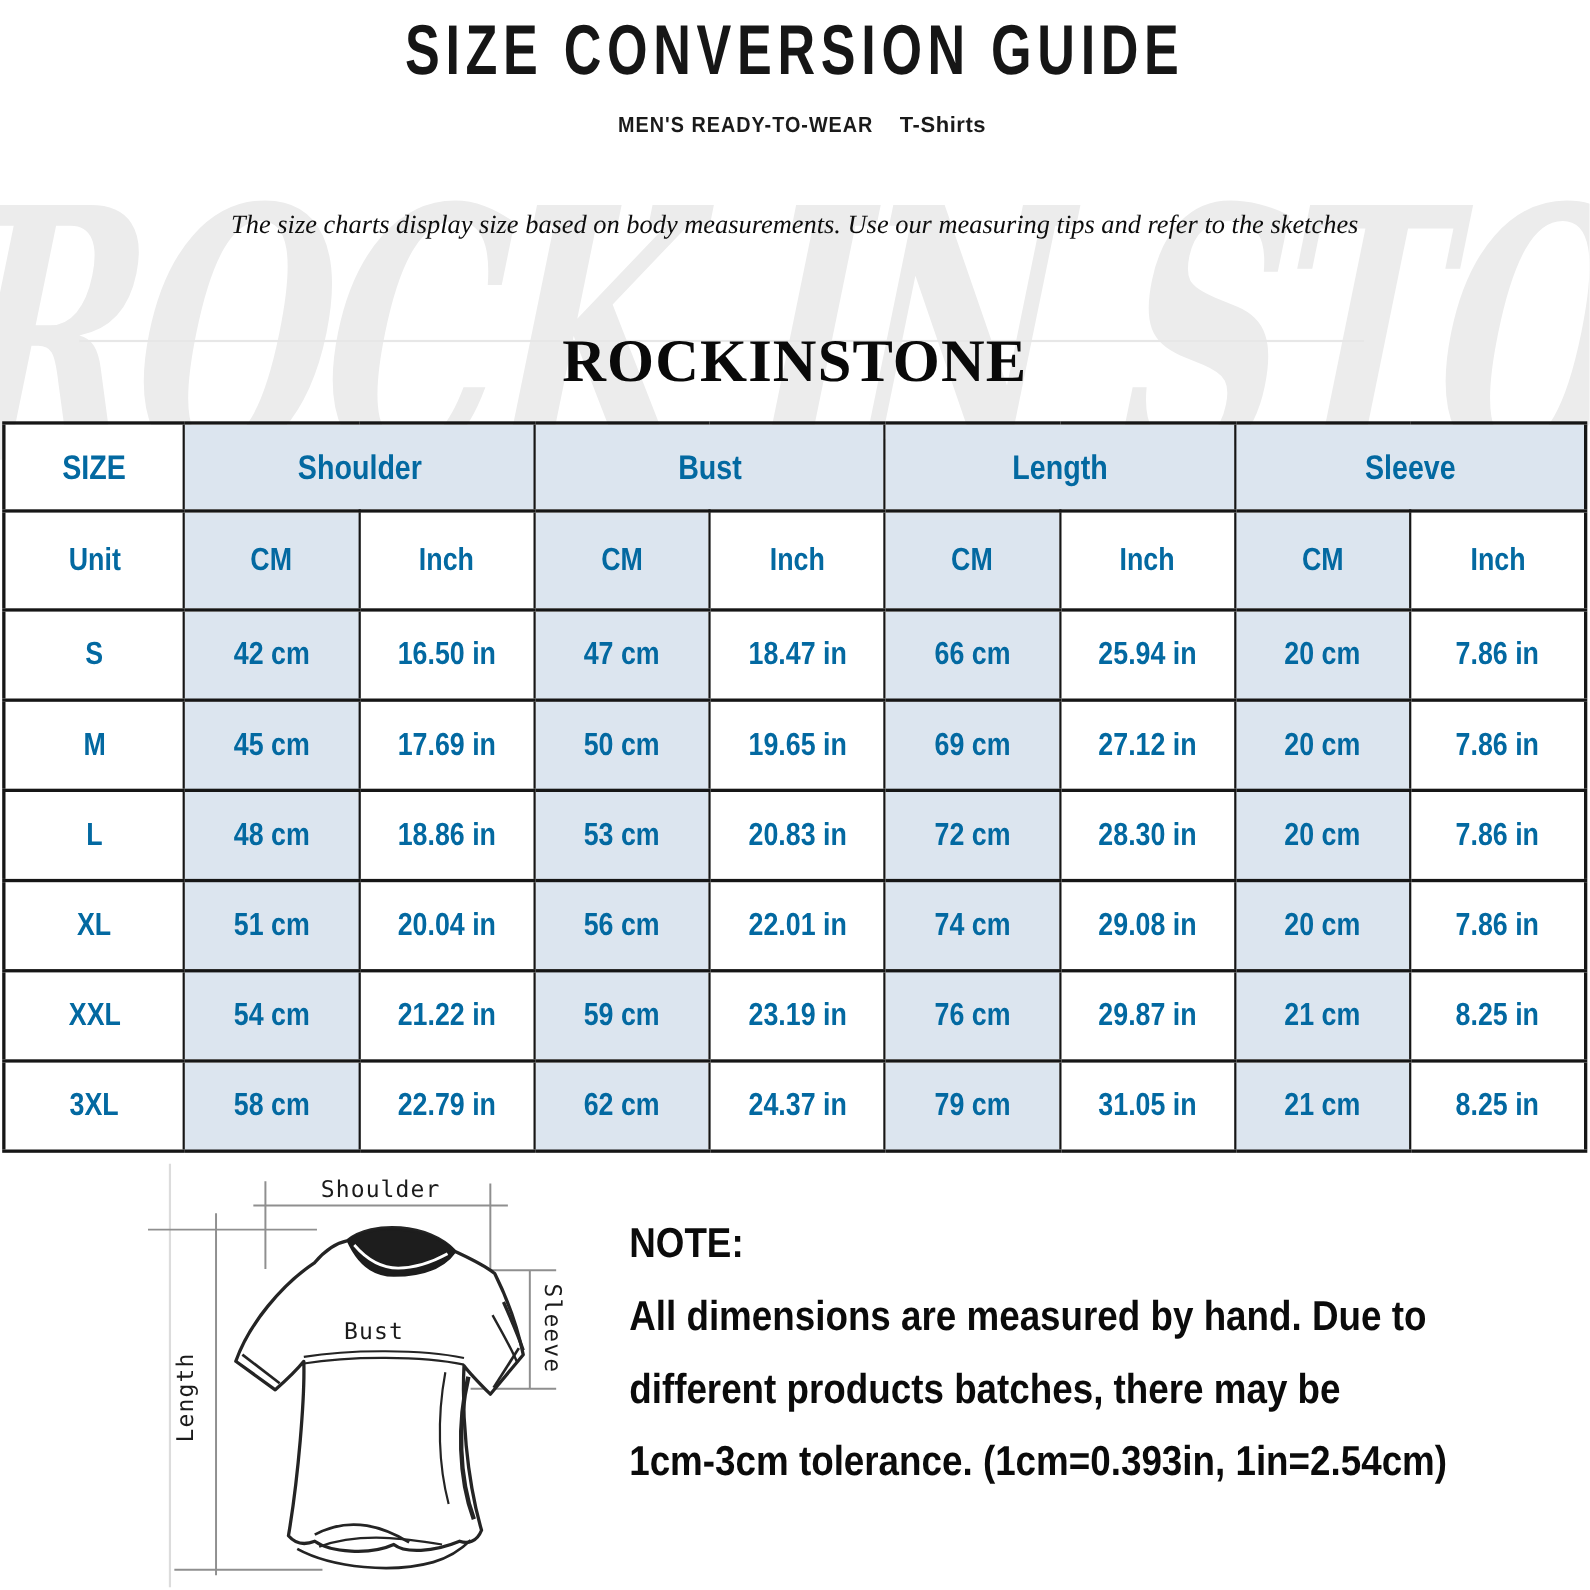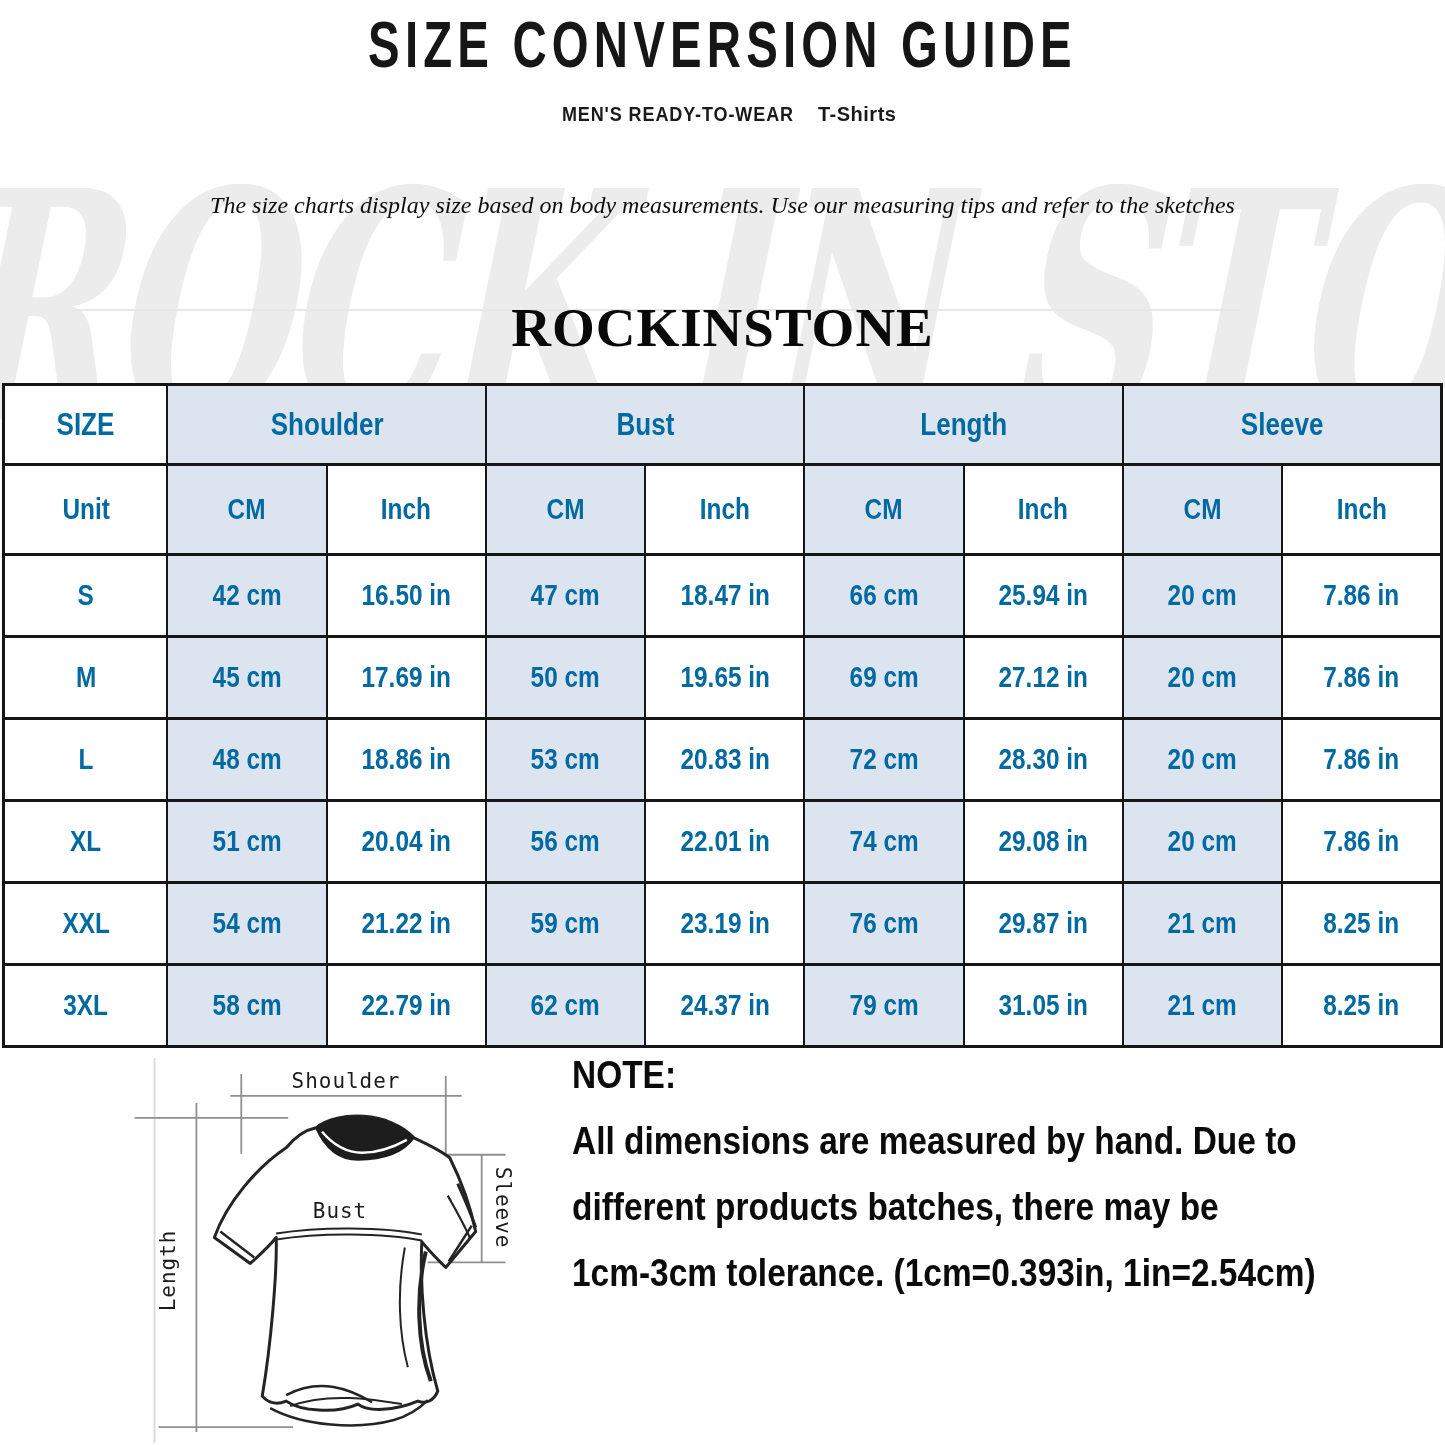--- a/index.html
+++ b/index.html
@@ -61,21 +61,21 @@
   .c { display:inline-block; transform:scaleX(0.84); white-space:nowrap; }
 
   
   .sketch { top:1056px; left:128px; width:445px; height:389px; }
   .sketch text {
     font-family:"DejaVu Sans Mono", monospace; font-size:21px;
     fill:#1b1b1b; letter-spacing:1px;
   }
 
   
-  .note { top:1042px; left:572px; width:860px; font-weight:bold; color:#0b0b0b; }
+  .note { top:1098px; left:572px; width:860px; font-weight:bold; color:#0b0b0b; }
   .note-line {
     font-size:38px; line-height:66px; white-space:nowrap;
     transform:scaleX(0.88); transform-origin:left center;
   }
 </style>
 </head>
 <body>
 
 <div class="watermark">ROCK IN STONE</div>
 <div class="faint-rule"></div>

